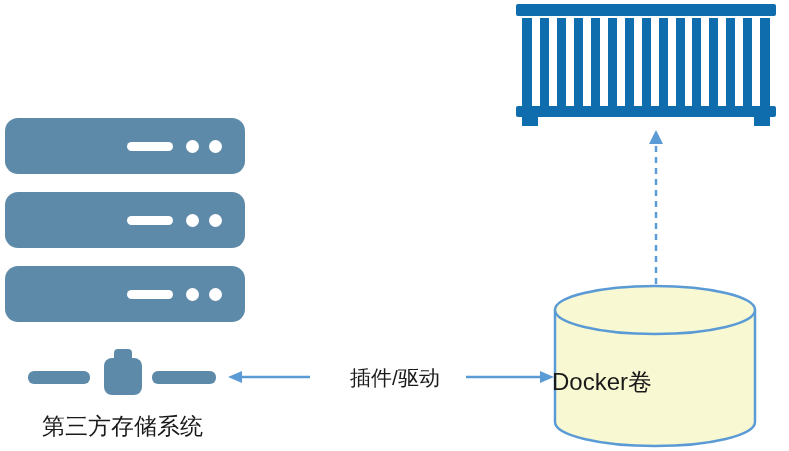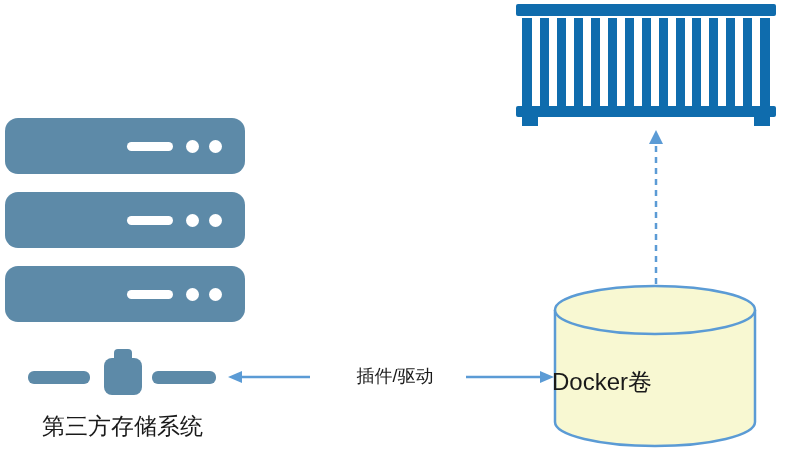--- a/index.html
+++ b/index.html
@@ -73,21 +73,21 @@
   }
   .storage-label {
     left: 42px; top: 411px;
     font-size: 23px;
     font-family: Liberation Mono, monospace;
   }
   .connector-label {
     left: 325px; top: 364px;
     width: 140px;
     text-align: center;
-    font-size: 18px;
+    font-size: 21px;
   }
   .volume-label {
     left: 552px; top: 366px;
     width: 206px;
     text-align: left;
     font-size: 24px;
   }
 
   
   .abs { position: absolute; }

